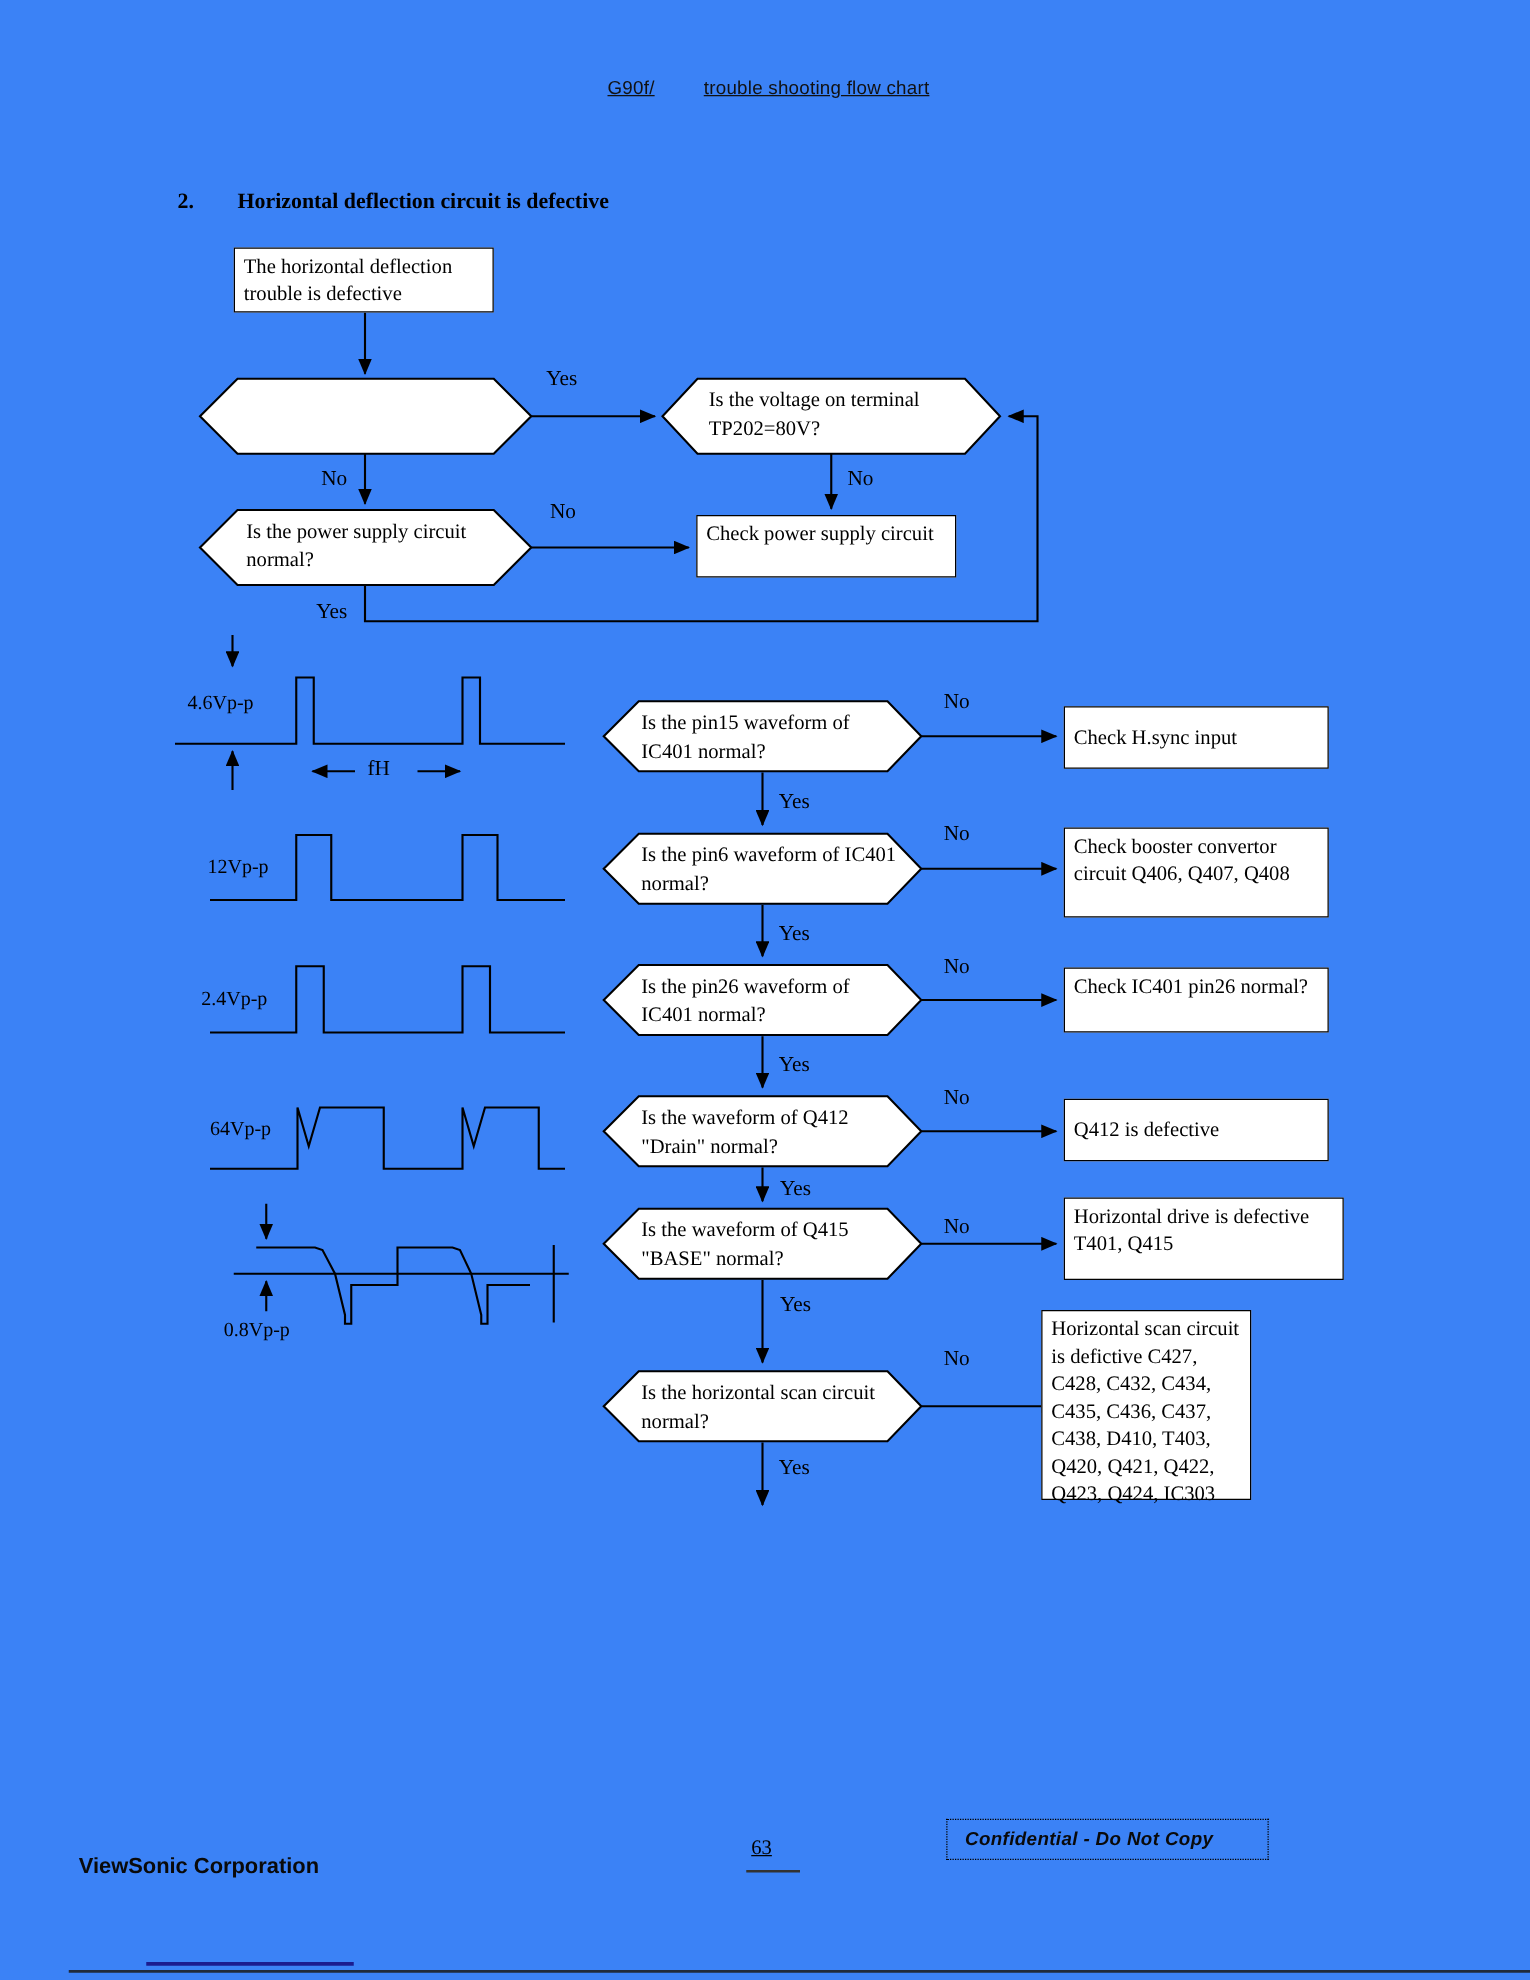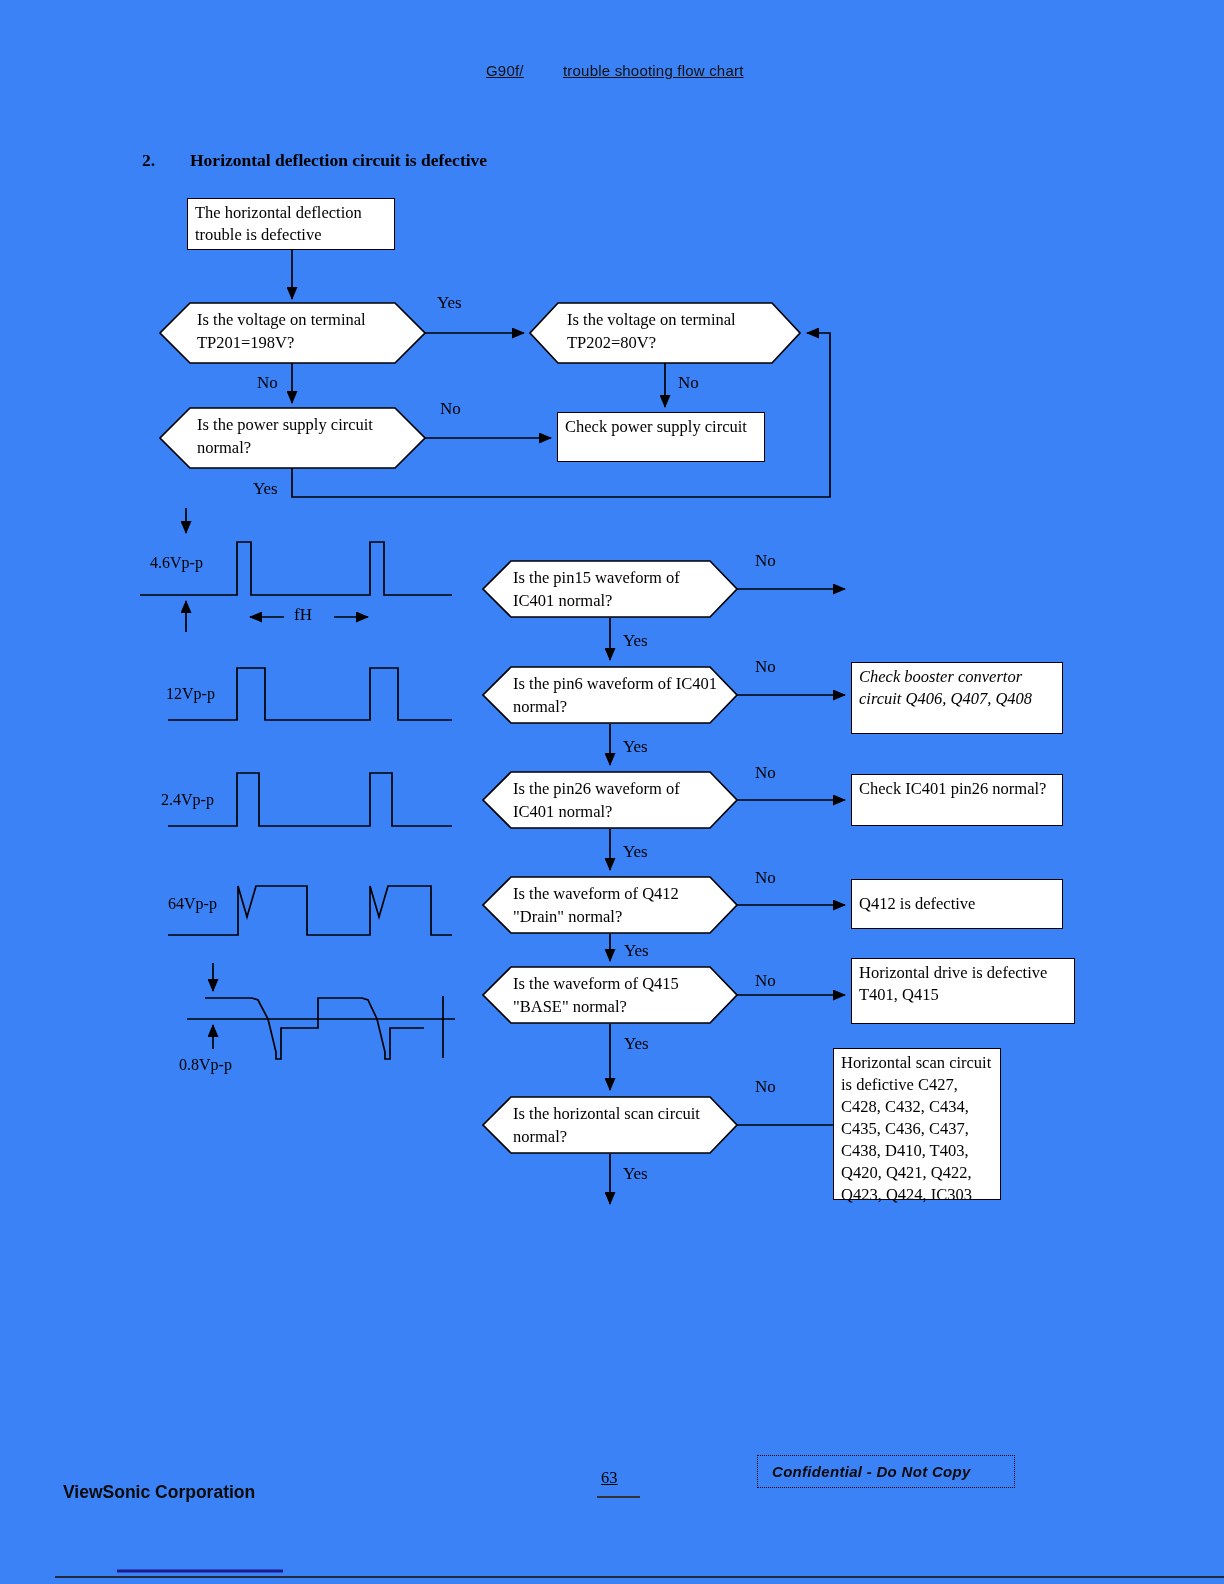--- a/index.html
+++ b/index.html
@@ -102,27 +102,27 @@
   </svg>
 
   <div class="abs hdr" style="left:486px; top:62px;">G90f/</div>
   <div class="abs hdr" style="left:563px; top:62px;">trouble shooting flow chart</div>
 
   <div class="abs sec-num" style="left:142px; top:150px;">2.</div>
   <div class="abs sec-title" style="left:190px; top:150px;">Horizontal deflection circuit is defective</div>
 
   <div class="box" style="left:187px; top:198px; width:208px; height:52px;">The horizontal deflection trouble is defective</div>
   <div class="box" style="left:557px; top:412px; width:208px; height:50px;">Check power supply circuit</div>
-  <div class="box" style="left:851px; top:662px; width:212px; height:72px;font-style:italic;">Check booster convertor circuit Q406, Q407, Q408</div>
+  <div class="box vc" style="left:851px; top:565px; width:212px; height:50px;">Check H.sync input</div>
+  <div class="box" style="left:851px; top:662px; width:212px; height:72px;">Check booster convertor circuit Q406, Q407, Q408</div>
   <div class="box" style="left:851px; top:774px; width:212px; height:52px;">Check IC401 pin26 normal?</div>
   <div class="box vc" style="left:851px; top:879px; width:212px; height:50px;">Q412 is defective</div>
   <div class="box" style="left:851px; top:958px; width:224px; height:66px;">Horizontal drive is defective T401, Q415</div>
   <div class="box" style="left:833px; top:1048px; width:168px; height:152px;">Horizontal scan circuit is defictive C427, C428, C432, C434, C435, C436, C437, C438, D410, T403, Q420, Q421, Q422, Q423, Q424, IC303</div>
 
-  <div class="hextext" style="left:197px; top:309px; width:205px;">Is the voltage on terminal TP201=198V?</div>
   <div class="hextext" style="left:567px; top:309px; width:205px;">Is the voltage on terminal TP202=80V?</div>
   <div class="hextext" style="left:197px; top:414px; width:180px;">Is the power supply circuit normal?</div>
   <div class="hextext" style="left:513px; top:567px; width:205px;">Is the pin15 waveform of IC401 normal?</div>
   <div class="hextext" style="left:513px; top:673px; width:205px;">Is the pin6 waveform of IC401 normal?</div>
   <div class="hextext" style="left:513px; top:778px; width:212px;">Is the pin26 waveform of IC401 normal?</div>
   <div class="hextext" style="left:513px; top:883px; width:212px;">Is the waveform of Q412 "Drain" normal?</div>
   <div class="hextext" style="left:513px; top:973px; width:212px;">Is the waveform of Q415 "BASE" normal?</div>
   <div class="hextext" style="left:513px; top:1103px; width:190px;">Is the horizontal scan circuit normal?</div>
 
   <div class="lbl" style="left:437px; top:293px;">Yes</div>

